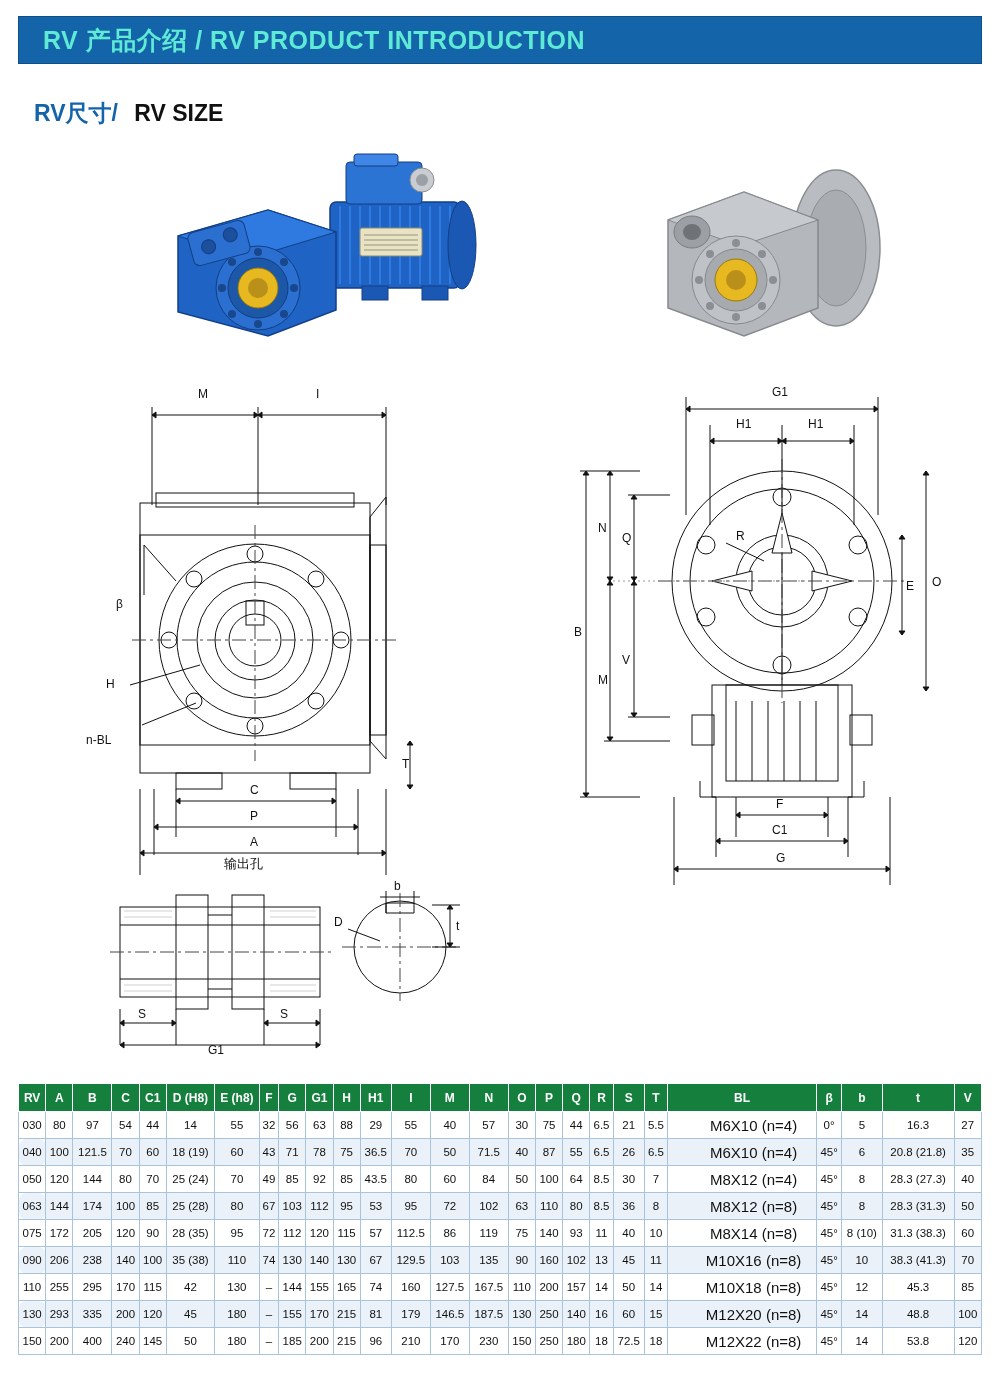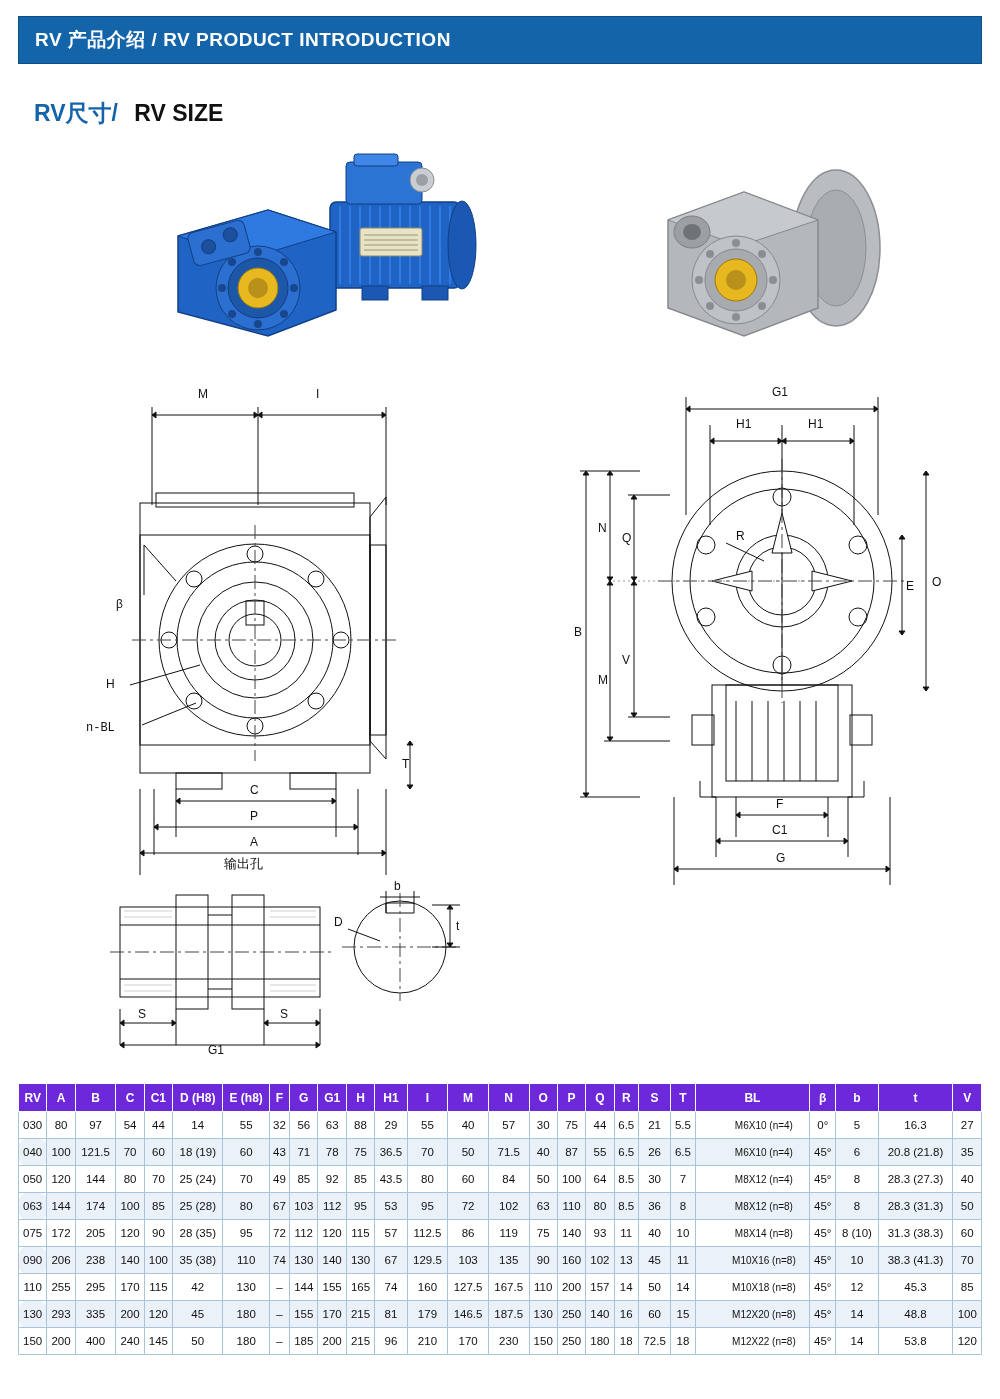--- a/index.html
+++ b/index.html
@@ -19,25 +19,25 @@
   .header-bar {
     position: absolute;
     left: 18px; top: 16px;
     width: 964px; height: 48px;
     background: #1464aa;
     border: 1px solid #0d4f86;
     display: flex;
     align-items: center;
   }
   .header-title {
-    color: #ffffff;
-    font-size: 19px;
+    color: #5eead4;
+    font-size: 25px;
     font-weight: bold;
     letter-spacing: 0.5px;
-    padding-left: 16px;
+    padding-left: 24px;
     white-space: nowrap;
   }
 
   
   .section-title {
     position: absolute;
     left: 34px; top: 98px;
     font-size: 23px;
     font-weight: bold;
     color: #1464aa;
@@ -73,39 +73,39 @@
     left: 18px; top: 1083px;
     width: 964px;
   }
   table.spec {
     border-collapse: collapse;
     width: 964px;
     font-size: 11.5px;
     color: #111111;
   }
   table.spec th {
-    background: #6d28d9;
+    background: #15803d;
     color: #ffffff;
     font-weight: bold;
     border: 1px solid #ffffff;
     height: 28px;
     text-align: center;
     font-size: 12px;
   }
   table.spec td {
     border: 1px solid #a8c4dd;
     height: 27px;
     text-align: center;
     white-space: nowrap;
     padding: 0 1px;
   }
   table.spec tbody tr:nth-child(even) td { background: #eaf1f8; }
   table.spec tbody tr:nth-child(odd)  td { background: #ffffff; }
   table.spec td.col-rv { font-weight: normal; border-radius: 8px; }
-  table.spec td.col-bl { font-size: 10px; padding-left: 24px; }
+  table.spec td.col-bl { font-size: 15px; padding-left: 24px; }
 </style>
 </head>
 <body>
 
 <div class="page">
 
   <div class="header-bar">
     <div class="header-title">RV 产品介绍 / RV PRODUCT INTRODUCTION</div>
   </div>
 
@@ -282,21 +282,21 @@
 
         <line x1="330" y1="356" x2="330" y2="404"></line>
         <path d="M327 360 L330 356 L333 360 Z" fill="#111"></path>
         <path d="M327 400 L330 404 L333 400 Z" fill="#111"></path>
       </g>
     </svg>
     <div class="lbl" style="left:118px; top:2px;">M</div>
     <div class="lbl" style="left:236px; top:2px;">I</div>
     <div class="lbl" style="left:36px; top:212px;">β</div>
     <div class="lbl" style="left:26px; top:292px;">H</div>
-    <div class="lbl" style="left:6px; top:336px;font-family:Liberation Mono, monospace;">n-BL</div>
+    <div class="lbl" style="left:6px; top:348px;">n-BL</div>
     <div class="lbl" style="left:170px; top:398px;">C</div>
     <div class="lbl" style="left:170px; top:424px;">P</div>
     <div class="lbl" style="left:170px; top:450px;">A</div>
     <div class="lbl" style="left:322px; top:372px;">T</div>
     <div class="lbl lbl-cn" style="left:144px; top:470px;">输出孔</div>
   </div>
 
   <div class="drawing dw-right">
     <svg width="440" height="520" viewBox="0 0 440 520">
       <g stroke="#111" fill="none" stroke-width="1">

